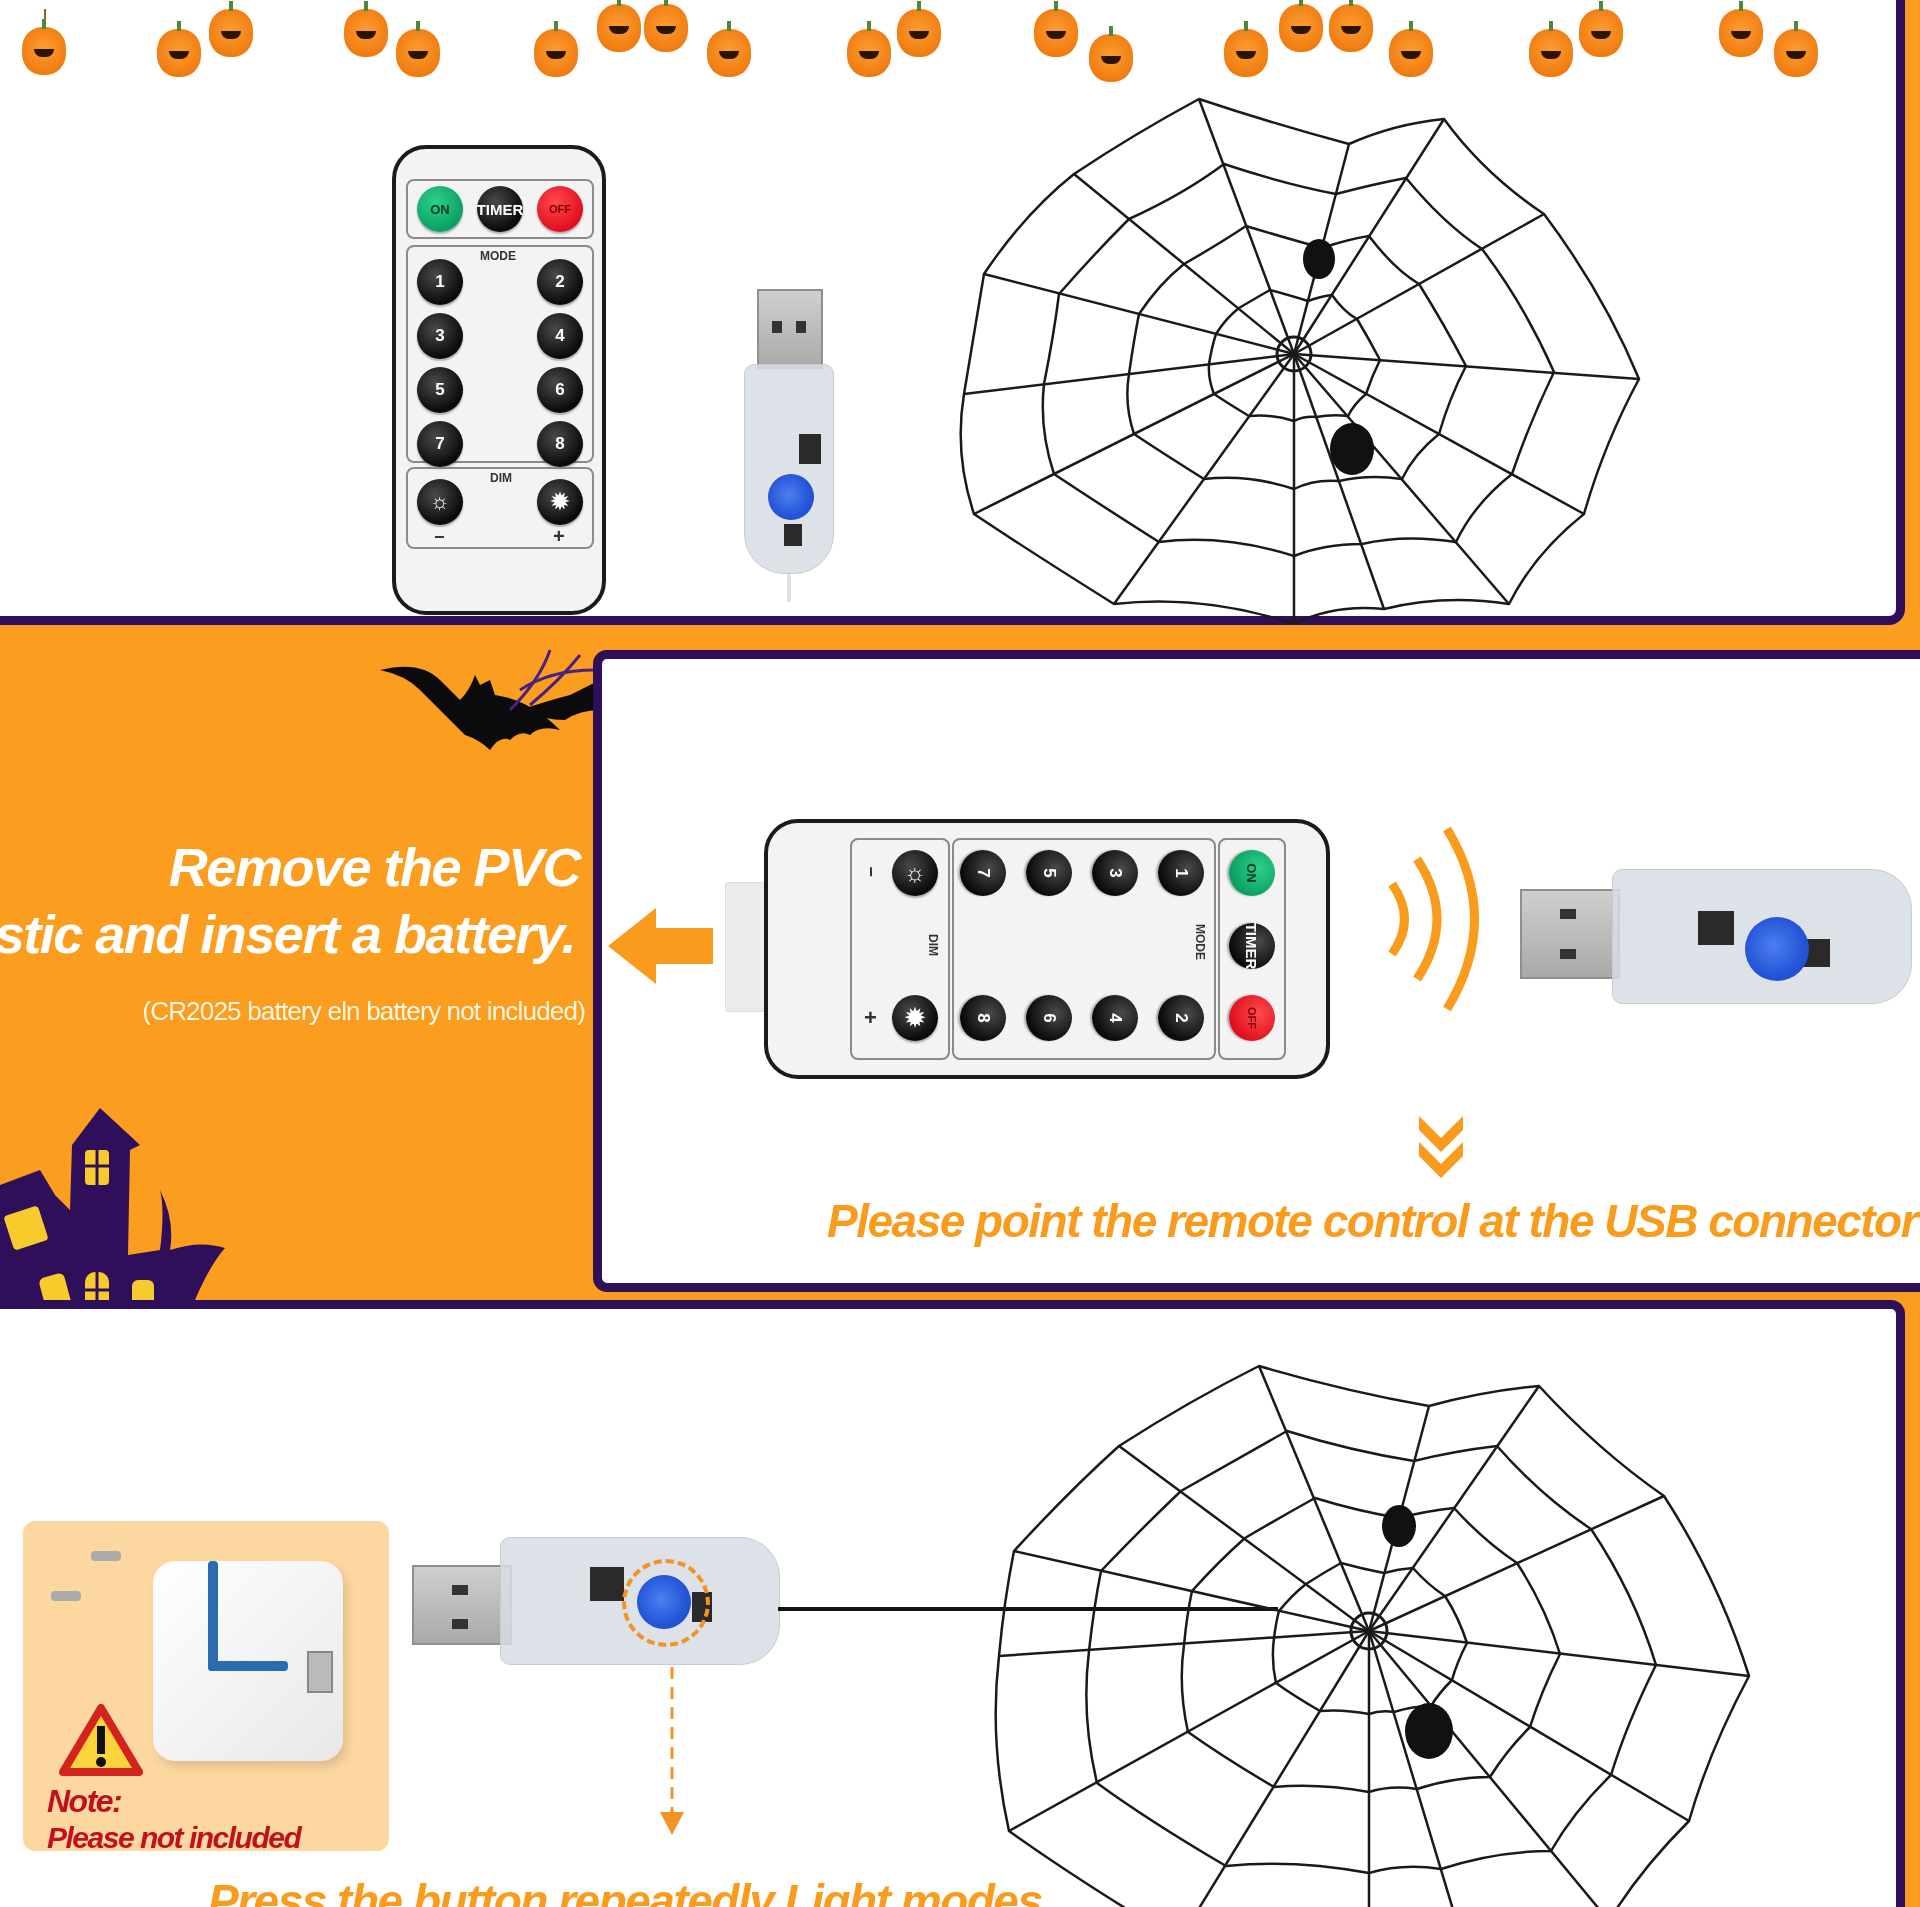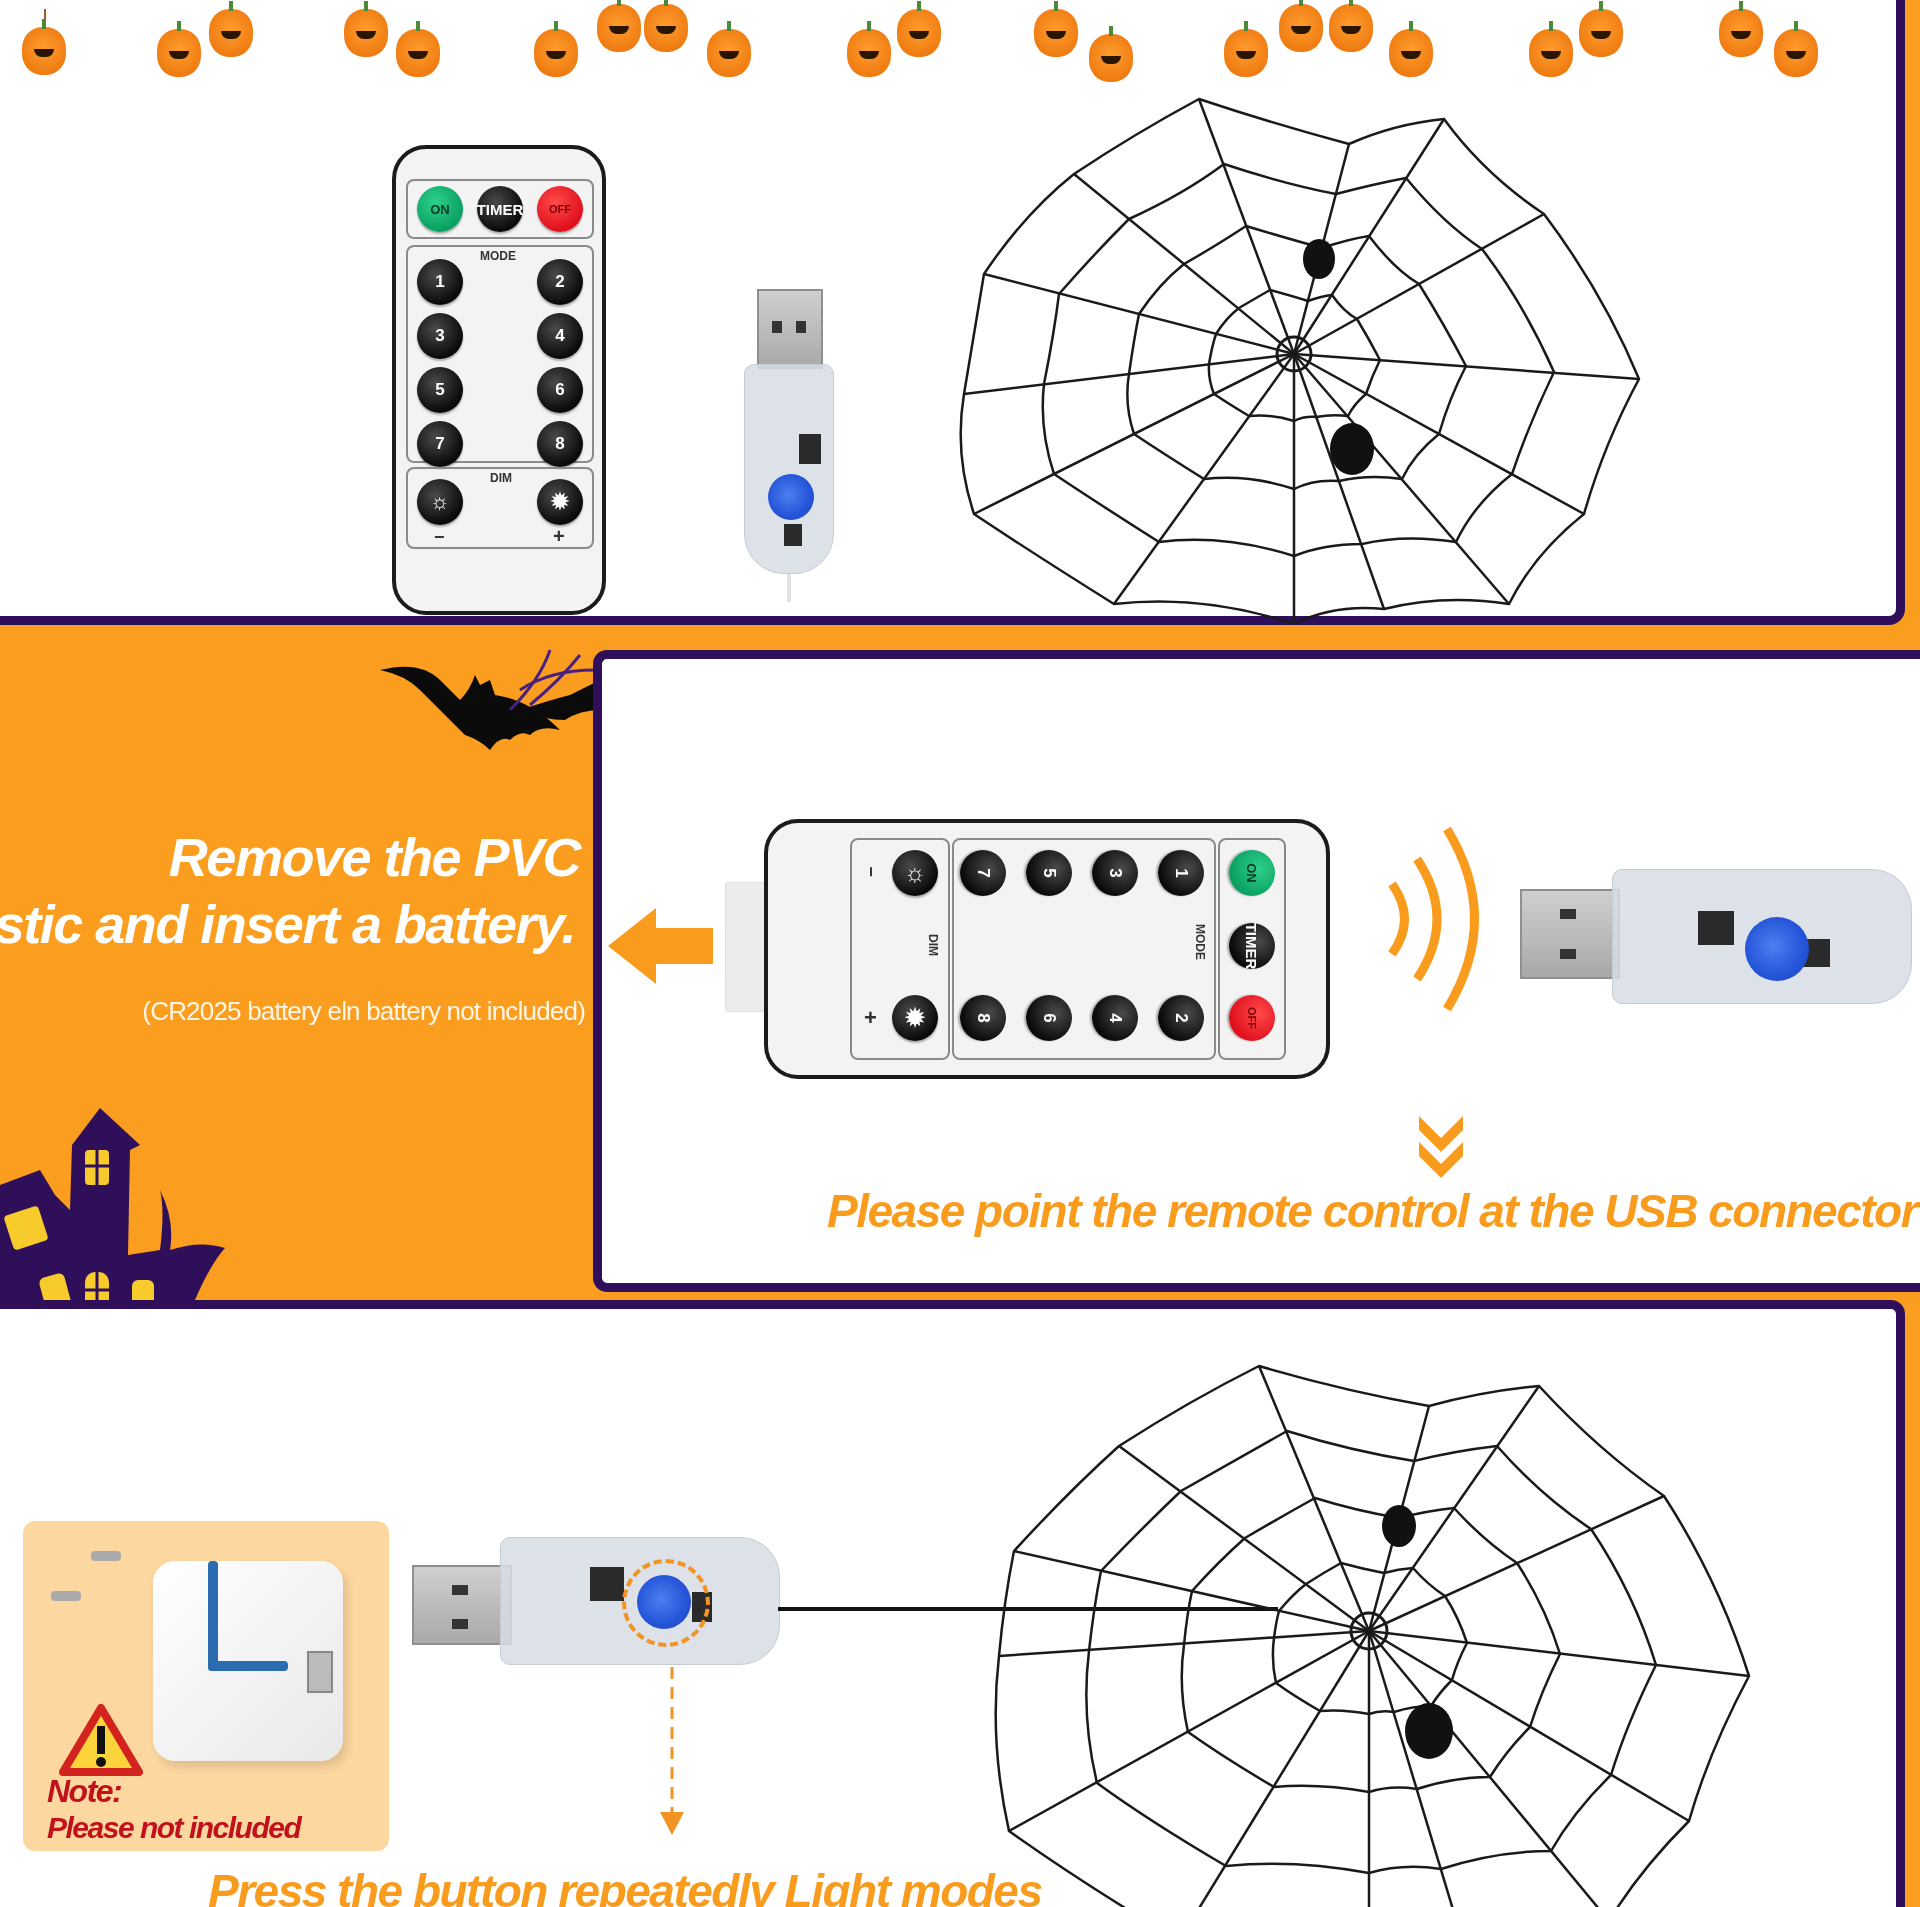--- a/index.html
+++ b/index.html
@@ -1,20 +1,20 @@
 <!DOCTYPE html>
 <html><head>
 <meta charset="utf-8">
 <style>
   * { box-sizing: border-box; margin: 0; padding: 0; }
   body { width: 1920px; height: 1907px; overflow: hidden; background: #ffffff; font-family: "Liberation Sans", sans-serif; position: relative; }
   .abs { position: absolute; }
   .orange-bg { background: #fb9e1f; }
   .panel { position: absolute; background: #ffffff; border: 9px solid #2f0f5a; border-radius: 14px; }
-  .big-text { font-family: "Liberation Sans", sans-serif; font-style: italic; font-weight: bold; letter-spacing: -1.5px; }
+  .big-text { font-family: "Liberation Sans", sans-serif; font-style: italic; font-weight: bold; letter-spacing: -1.5px; margin-top: 10px; }
   .remote { position: absolute; background: #f3f3f3; border: 4px solid #1b1b1b; border-radius: 34px; }
   .rbtn { position: absolute; width: 46px; height: 46px; border-radius: 50%; background: radial-gradient(circle at 40% 35%, #4a4a4a, #0a0a0a 70%); color: #fff; font-weight: bold; font-size: 17px; display: flex; align-items: center; justify-content: center; box-shadow: 0 2px 2px rgba(0,0,0,0.3); }
   .rbtn.small { font-size: 15px; }
   .rbtn.green { background: radial-gradient(circle at 40% 35%, #2ed08a, #0aa063 70%); color: #0b3d26; font-size: 13px; }
   .rbtn.red { background: radial-gradient(circle at 40% 35%, #ff4a4a, #e0101e 70%); color: #7a0008; font-size: 11px; }
   .rgroup { position: absolute; border: 2px solid #8a8a8a; border-radius: 8px; }
   .rlabel { position: absolute; font-size: 12px; color: #333; font-weight: bold; }
   .usb { position: absolute; }
   .usb-plug { position: absolute; background: linear-gradient(#cfcfcf, #a9a9a9); border: 2px solid #8f8f8f; }
   .usb-body { position: absolute; background: rgba(215,220,228,0.85); border: 1px solid #c7cbd2; border-radius: 10px 40px 40px 10px; }

